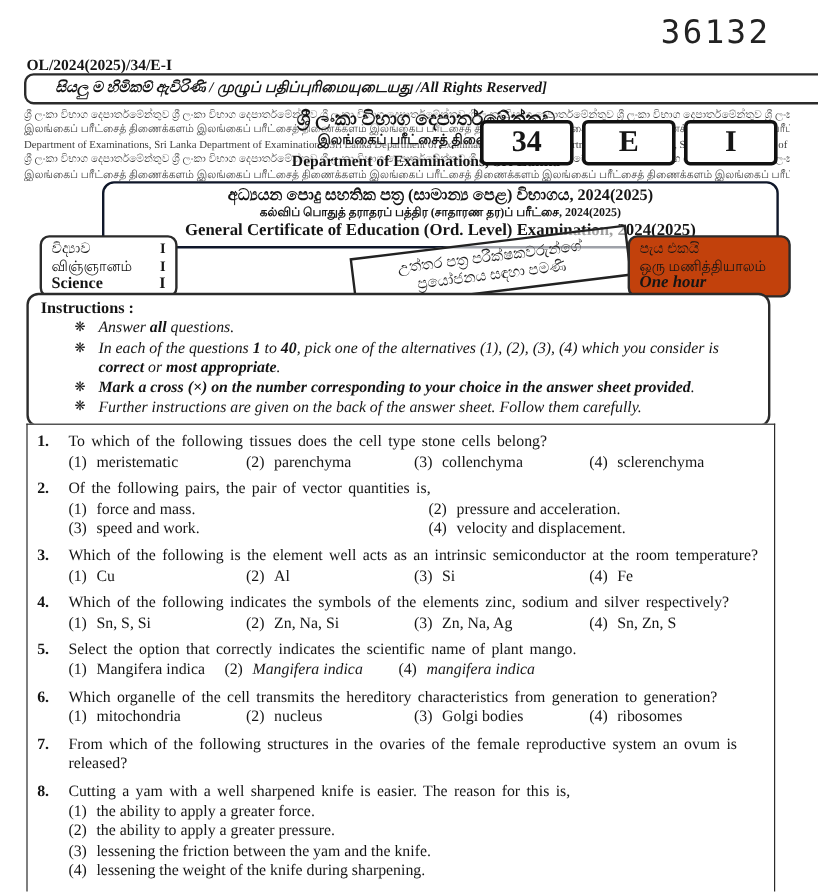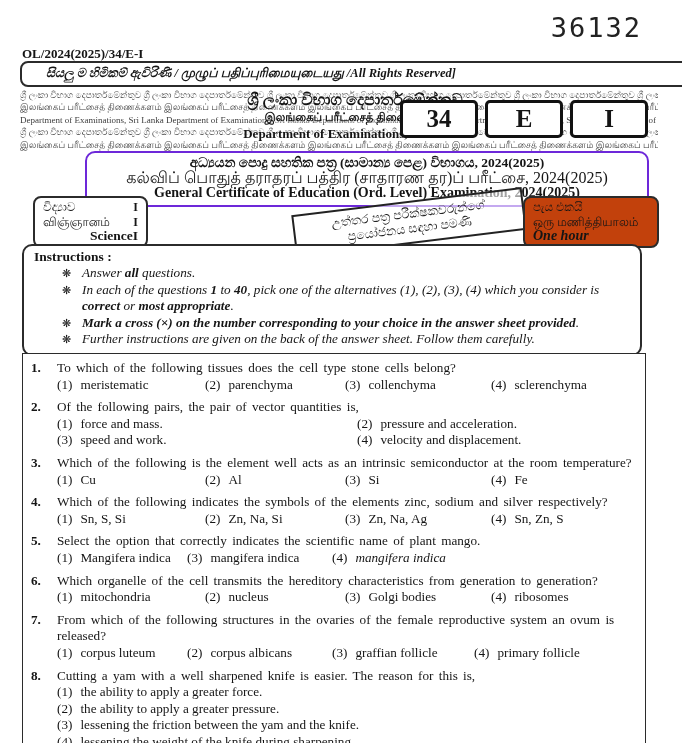--- a/index.html
+++ b/index.html
@@ -15,30 +15,30 @@
   .band{position:absolute;top:89px;left:20px;width:638px;height:62px;overflow:hidden;}
   .band-bg div{font-size:9px;line-height:12.4px;white-space:nowrap;color:#3d3d3d;}
   .band-overlay{position:absolute;top:1px;left:120px;width:430px;text-align:center;
     text-shadow:0 0 3px #fff,0 0 4px #fff;}
   .ov-si{font-size:16px;font-weight:bold;line-height:19px;}
   .ov-ta{font-size:11.5px;font-weight:bold;line-height:16px;}
   .ov-en{font-size:13px;font-weight:bold;line-height:17px;}
   .code-boxes{position:absolute;top:11px;right:10px;display:flex;gap:7px;}
   .code-box{min-width:40px;height:32px;border:3.5px solid #111;border-radius:5px;background:#fff;
     display:flex;align-items:center;justify-content:center;font-size:25px;font-weight:bold;padding:0 16px;}
-  .title-box{position:absolute;top:151px;left:85px;width:552px;border:2px solid #6d28d9;
+  .title-box{position:absolute;top:151px;left:85px;width:552px;border:2px solid #0f172a;
     border-radius:10px;text-align:center;padding:2px 4px 4px;background:#fff;}
   .title-si{font-size:13.5px;font-weight:bold;line-height:15px;}
-  .title-ta{font-size:16px;font-weight:normal;line-height:15px;}
+  .title-ta{font-size:10px;font-weight:bold;line-height:15px;}
   .title-en{font-size:14px;font-weight:bold;line-height:16px;text-align:center;}
   .subject-box{position:absolute;top:196px;left:33px;width:95px;border:2px solid #2b2b2b;
     border-radius:8px;padding:2px 8px;font-size:12px;background:#fff;}
   .sub-row{display:flex;justify-content:space-between;line-height:14.5px;}
   .sub-row .num{font-weight:bold;}
-  .sub-row:last-child{font-weight:bold;font-size:13.5px;justify-content:flex-end;}
+  .sub-row:last-child{font-weight:bold;font-size:13.5px;}
   .stamp{position:absolute;top:201px;left:293px;width:212px;transform:rotate(-7deg);
     border:2px solid #222;padding:4px 8px 5px;text-align:center;font-size:12.5px;line-height:15px;
     color:#222;background:rgba(255,255,255,.6);}
   .duration-box{position:absolute;top:196px;left:523px;width:116px;border:2px solid #2b2b2b;
     border-radius:8px;padding:2px 8px;font-size:12px;background:#c2410c;}
   .dur-row{line-height:14.5px;}
   .dur-row:last-child{font-weight:bold;font-style:italic;font-size:14px;}
   .instructions{position:absolute;top:244px;left:22px;width:596px;border:2px solid #2b2b2b;
     border-radius:10px;padding:2px 10px 6px;background:#fff;}
   .inst-heading{font-weight:bold;font-size:13.5px;line-height:17px;}
@@ -180,43 +180,37 @@
         <div class="opt"><span class="optnum">(2)</span><span class="opttext">Zn, Na, Si</span></div>
         <div class="opt"><span class="optnum">(3)</span><span class="opttext">Zn, Na, Ag</span></div>
         <div class="opt"><span class="optnum">(4)</span><span class="opttext">Sn, Zn, S</span></div>
       </div>
     </div>
     <div class="question">
       <span class="qnum">5.</span>
       <div class="qtext">Select the option that correctly indicates the scientific name of plant mango.</div>
       <div class="opts cols4t">
         <div class="opt"><span class="optnum">(1)</span><span class="opttext">Mangifera indica</span></div>
-        <div class="opt"><span class="optnum">(3)</span><span class="opttext">mangifera indica</span></div>
+        <div class="opt"><span class="optnum">(2)</span><span class="opttext it">Mangifera indica</span></div>
         <div class="opt"><span class="optnum">(4)</span><span class="opttext it">mangifera indica</span></div>
       </div>
     </div>
     <div class="question">
       <span class="qnum">6.</span>
       <div class="qtext">Which organelle of the cell transmits the hereditory characteristics from generation to generation?</div>
       <div class="opts cols4">
         <div class="opt"><span class="optnum">(1)</span><span class="opttext">mitochondria</span></div>
         <div class="opt"><span class="optnum">(2)</span><span class="opttext">nucleus</span></div>
         <div class="opt"><span class="optnum">(3)</span><span class="opttext">Golgi bodies</span></div>
         <div class="opt"><span class="optnum">(4)</span><span class="opttext">ribosomes</span></div>
       </div>
     </div>
     <div class="question">
       <span class="qnum">7.</span>
       <div class="qtext">From which of the following structures in the ovaries of the female reproductive system an ovum is released?</div>
-      <div class="opts cols4t">
-        <div class="opt"><span class="optnum">(1)</span><span class="opttext">corpus luteum</span></div>
-        <div class="opt"><span class="optnum">(2)</span><span class="opttext">corpus albicans</span></div>
-        <div class="opt"><span class="optnum">(3)</span><span class="opttext">graffian follicle</span></div>
-        <div class="opt"><span class="optnum">(4)</span><span class="opttext">primary follicle</span></div>
-      </div>
     </div>
     <div class="question">
       <span class="qnum">8.</span>
       <div class="qtext">Cutting a yam with a well sharpened knife is easier. The reason for this is,</div>
       <div class="opts list">
         <div class="opt"><span class="optnum">(1)</span><span class="opttext">the ability to apply a greater force.</span></div>
         <div class="opt"><span class="optnum">(2)</span><span class="opttext">the ability to apply a greater pressure.</span></div>
         <div class="opt"><span class="optnum">(3)</span><span class="opttext">lessening the friction between the yam and the knife.</span></div>
         <div class="opt"><span class="optnum">(4)</span><span class="opttext">lessening the weight of the knife during sharpening.</span></div>
       </div>

